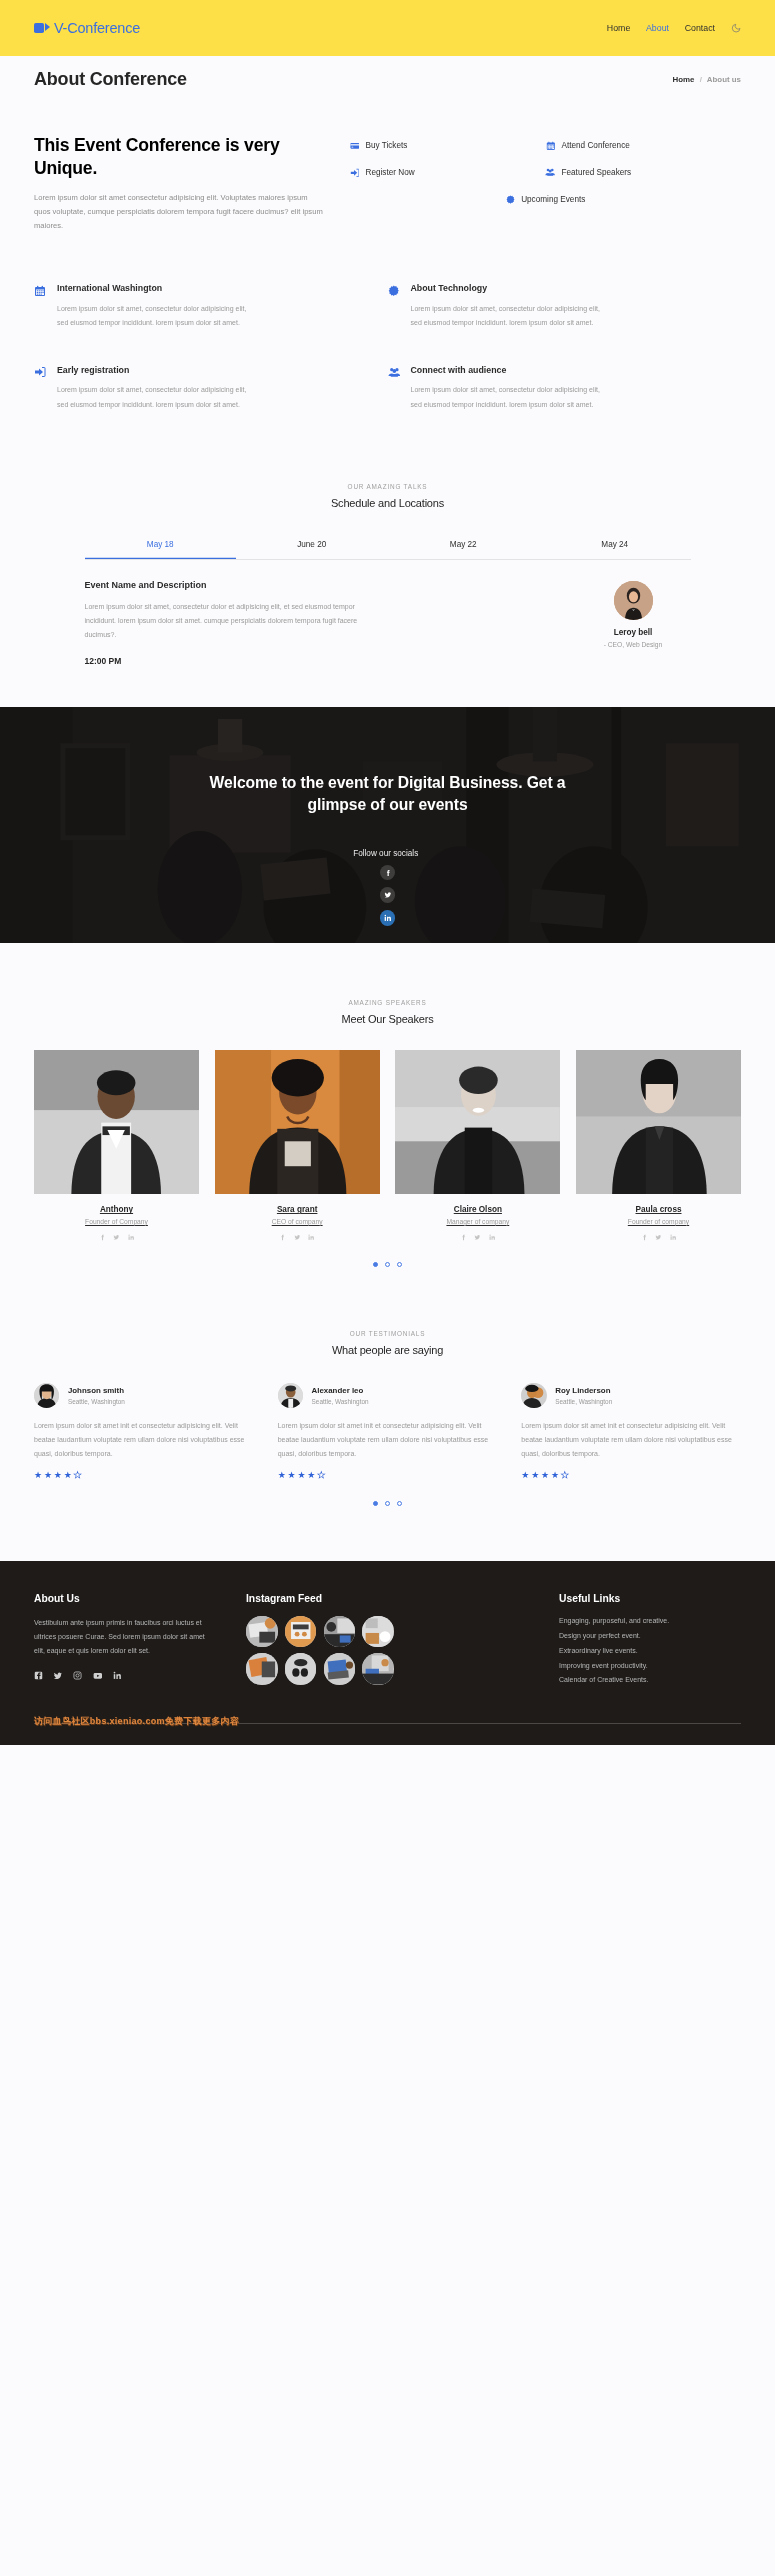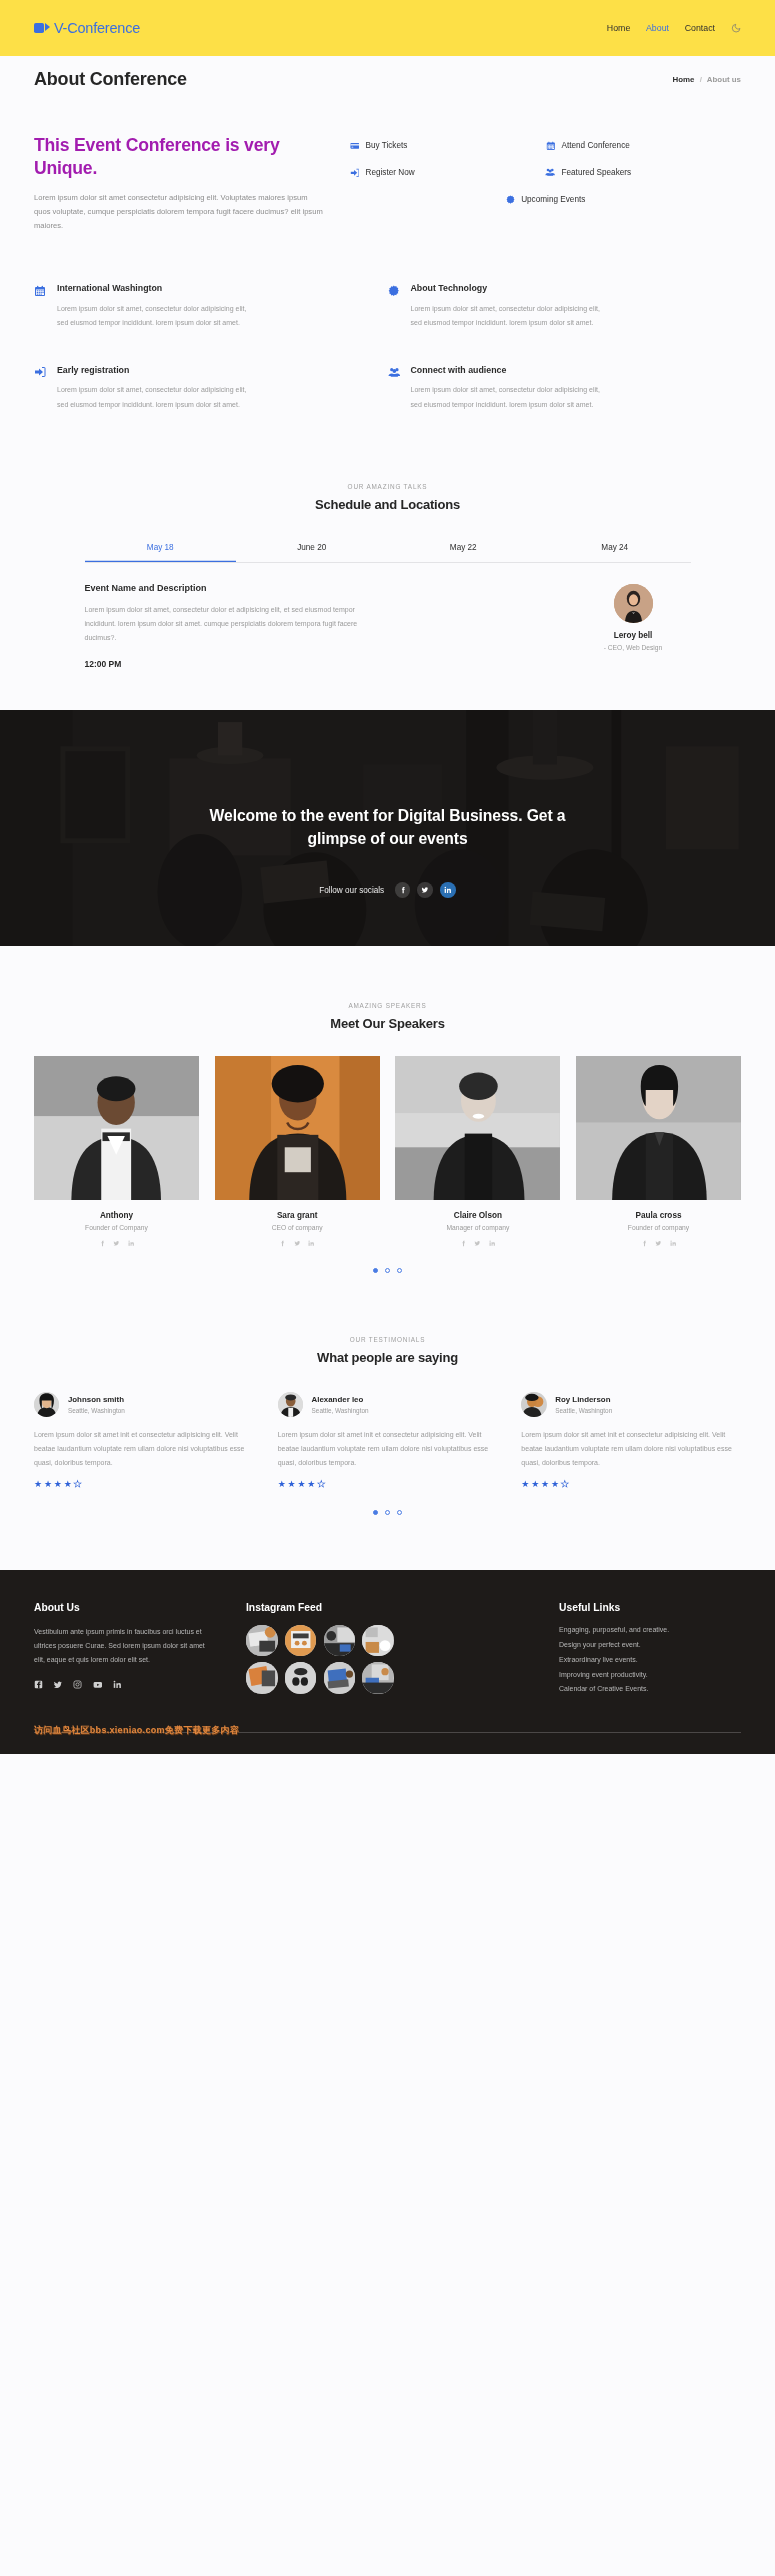--- a/index.html
+++ b/index.html
@@ -26,41 +26,41 @@
   
   .pagehead { display:flex; align-items:center; justify-content:space-between; padding:13.3px 34px 0; }
   .pagehead h1 { font-size:18px; font-weight:700; letter-spacing:-0.2px; color:#262626; }
   .crumbs { font-size:7.9px; color:#9b9b9b;font-weight:bold; }
   .crumbs .cur { color:#2f2f2f; }
   .crumbs .sep { margin:0 3px; color:#c2c2c2; }
 
   
   .hero { display:flex; padding:44px 34px 0; gap:24px; }
   .hero-left { width:291px; }
-  .hero-left h2 { font-size:17.6px; line-height:1.28; font-weight:700; color:#a21caf; letter-spacing:-0.2px; }
+  .hero-left h2 { font-size:17.6px; line-height:1.28; font-weight:700; color:#000000; letter-spacing:-0.2px; }
   .hero-left p { margin-top:12px; font-size:7.6px; line-height:1.85; color:#8e8e8e; }
   .hero-right { flex:1; padding-top:6px; }
   .chip-grid { display:flex; flex-wrap:wrap; row-gap:15.7px; }
   .chip { width:50%; display:flex; align-items:center; gap:5.5px; font-size:8.2px; color:#2f2f2f; }
   .chip.center { width:100%; justify-content:center; }
   .chip .ic { width:11px; height:11px; display:inline-flex; align-items:center; justify-content:center; color:#3b6fe0; }
   .chip .ic svg { display:block; }
 
   
   .features { display:flex; flex-wrap:wrap; padding:50px 34px 0; row-gap:34px; }
   .feat { width:50%; padding-right:36px; display:flex; gap:9.7px; }
   .feat .ic { flex:0 0 13.3px; width:13.3px; height:13.3px; color:#3b6fe0; margin-top:1.2px; }
   .feat .ic svg { display:block; }
   .feat h3 { font-size:8.8px; font-weight:600; color:#2b2b2b; }
   .feat p { margin-top:8.5px; font-size:7px; line-height:2.05; color:#9a9a9a; max-width:194px; }
 
   
   .sec-head { text-align:center; }
   .eyebrow { font-size:6.4px; letter-spacing:0.8px; color:#9e9e9e; text-transform:uppercase; }
-  .sec-title { margin-top:6.7px; font-size:13px; font-weight:700; color:#262626; letter-spacing:-0.2px; }
+  .sec-title { margin-top:6.7px; font-size:11px; font-weight:400; color:#262626; letter-spacing:-0.2px; }
 
   
   .schedule { padding:71px 34px 0; }
   .tabs { margin:24px auto 0; width:606px; display:flex; border-bottom:0.6px solid #e3e3e6; }
   .tab { flex:1; text-align:center; padding:7.3px 0 9.7px; font-size:8.2px; color:#2f2f2f; }
   .tab.active { color:#3b6fe0; box-shadow:inset 0 -1.2px 0 0 #3b6fe0; }
   .sched-body { width:606px; margin:0 auto; display:flex; gap:24px; padding:20.6px 0 0; }
   .sched-main { flex:1; padding-right:18px; }
   .sched-main h3 { font-size:9px; font-weight:600; color:#2b2b2b; }
   .sched-main p { margin-top:9.7px; font-size:7px; line-height:2.05; color:#9a9a9a; max-width:273px; }
@@ -69,30 +69,30 @@
   .spk-photo { width:39px; height:39px; border-radius:50%; margin:0 auto; overflow:hidden; background:#c9a382; }
   .spk-name { margin-top:7.9px; font-size:8.2px; font-weight:600; color:#262626; }
   .spk-role { margin-top:3.6px; font-size:6.7px; color:#9a9a9a; }
 
   
   .banner { margin-top:41px; height:236px; position:relative; overflow:hidden; background:#1d1b19; display:flex; flex-direction:column; align-items:center; justify-content:center; }
   .banner .bgart { position:absolute; inset:0; opacity:.55; }
   .banner .veil { position:absolute; inset:0; background:rgba(20,18,17,.62); }
   .banner .inner { position:relative; text-align:center; color:#fff; }
   .banner h2 { font-size:15.7px; line-height:1.45; font-weight:600; max-width:418px; letter-spacing:-0.1px;margin-top:47px; }
-  .follow { margin-top:31.5px; display:flex; align-items:center; justify-content:center; gap:7px; }
+  .follow { margin-top:31.5px; display:flex; align-items:center; justify-content:center; gap:7px;flex-direction:column; }
   .follow span.lbl { font-size:8.2px; color:#ececec; margin-right:3.6px; }
   .soc-circle { width:15.7px; height:15.7px; border-radius:50%; background:rgba(255,255,255,.16); display:inline-flex; align-items:center; justify-content:center; color:#fff; }
   .soc-circle.blue { background:#2a6fb3; }
   .soc-circle svg { display:block; }
 
   
   .speakers { padding:56px 34px 0; }
   .spk-grid { margin-top:25.4px; display:flex; gap:15.7px; }
-  .spk-card { flex:1; }
+  .spk-card { flex:1;text-decoration:underline; }
   .spk-img { width:100%; height:144px; overflow:hidden; background:#3a3a3a; position:relative; }
   .spk-meta { text-align:center; padding-top:11px; }
   .spk-meta .n { font-size:8.2px; font-weight:600; color:#262626; }
   .spk-meta .r { margin-top:4.2px; font-size:6.7px; color:#9a9a9a; }
   .spk-soc { margin-top:9px; display:flex; justify-content:center; gap:7.9px; color:#c4c4c4; }
   .spk-soc svg { display:block; }
   .dots { margin-top:20.6px; display:flex; justify-content:center; gap:6.7px; }
   .dot { width:5.5px; height:5.5px; border-radius:50%; border:0.7px solid #4a7ce4; }
   .dot.on { background:#4a7ce4; }
 

